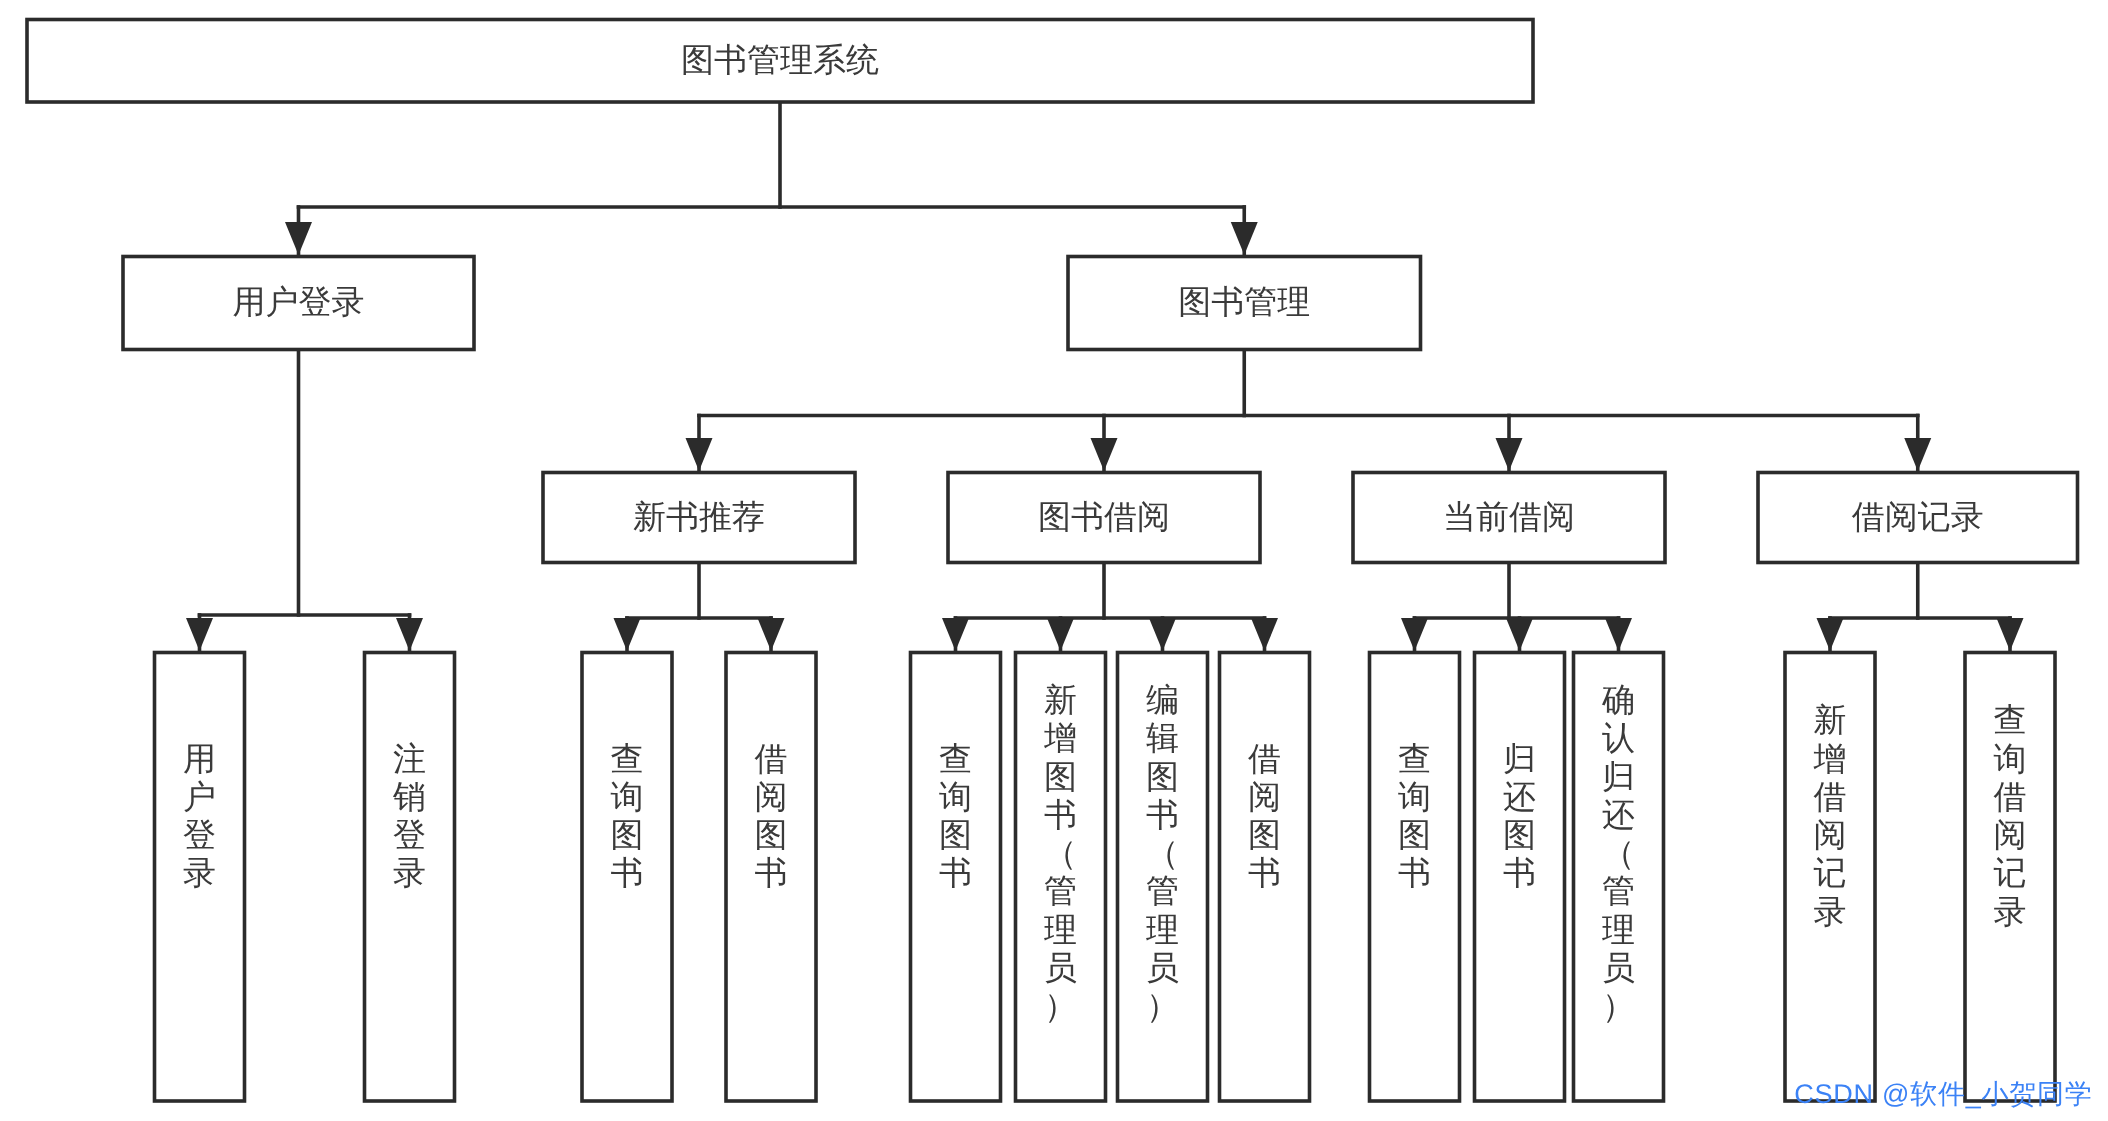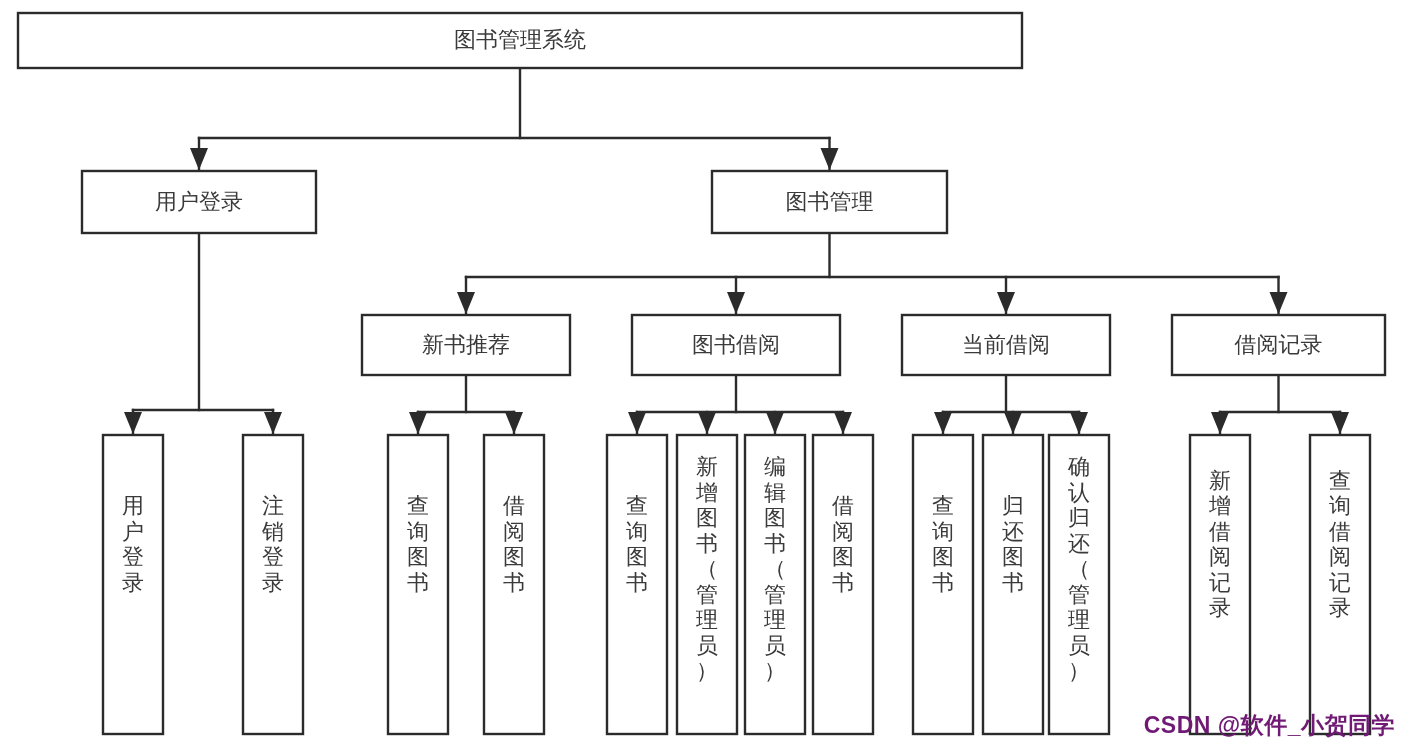--- a/index.html
+++ b/index.html
@@ -51,25 +51,24 @@
     font-size: 22px;
     fill: #3a3a3a;
     text-anchor: middle;
     dominant-baseline: middle;
   }
   .watermark {
     position: absolute;
     right: 10px;
     bottom: 6px;
     font-family: "Liberation Sans", "DejaVu Sans", sans-serif;
-    font-size: 23px;
-    color: #701a75;
+    font-size: 18px;
+    color: #3b82f6;
     white-space: nowrap;
     letter-spacing: 0.5px;
-    font-weight: bold;
   }
 </style>
 </head>
 <body>
 
 <div id="diagram-root">
   <svg class="flow" viewBox="0 0 1405 747">
     <g id="connectors-layer">
         <line x1="520" y1="68" x2="520" y2="138" class="conn"></line>
         <line x1="199" y1="138" x2="829.5" y2="138" class="conn"></line>

